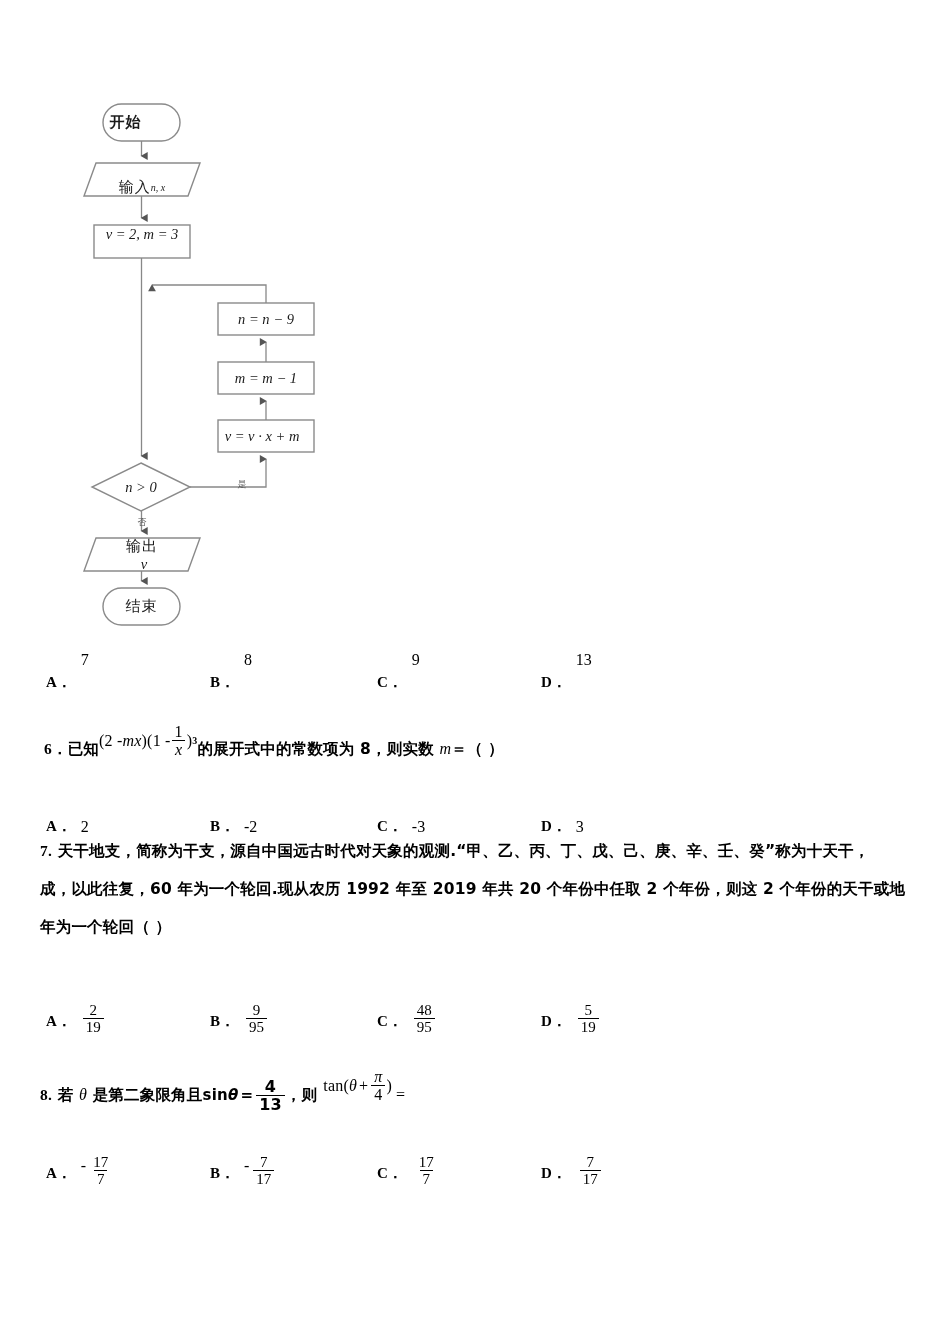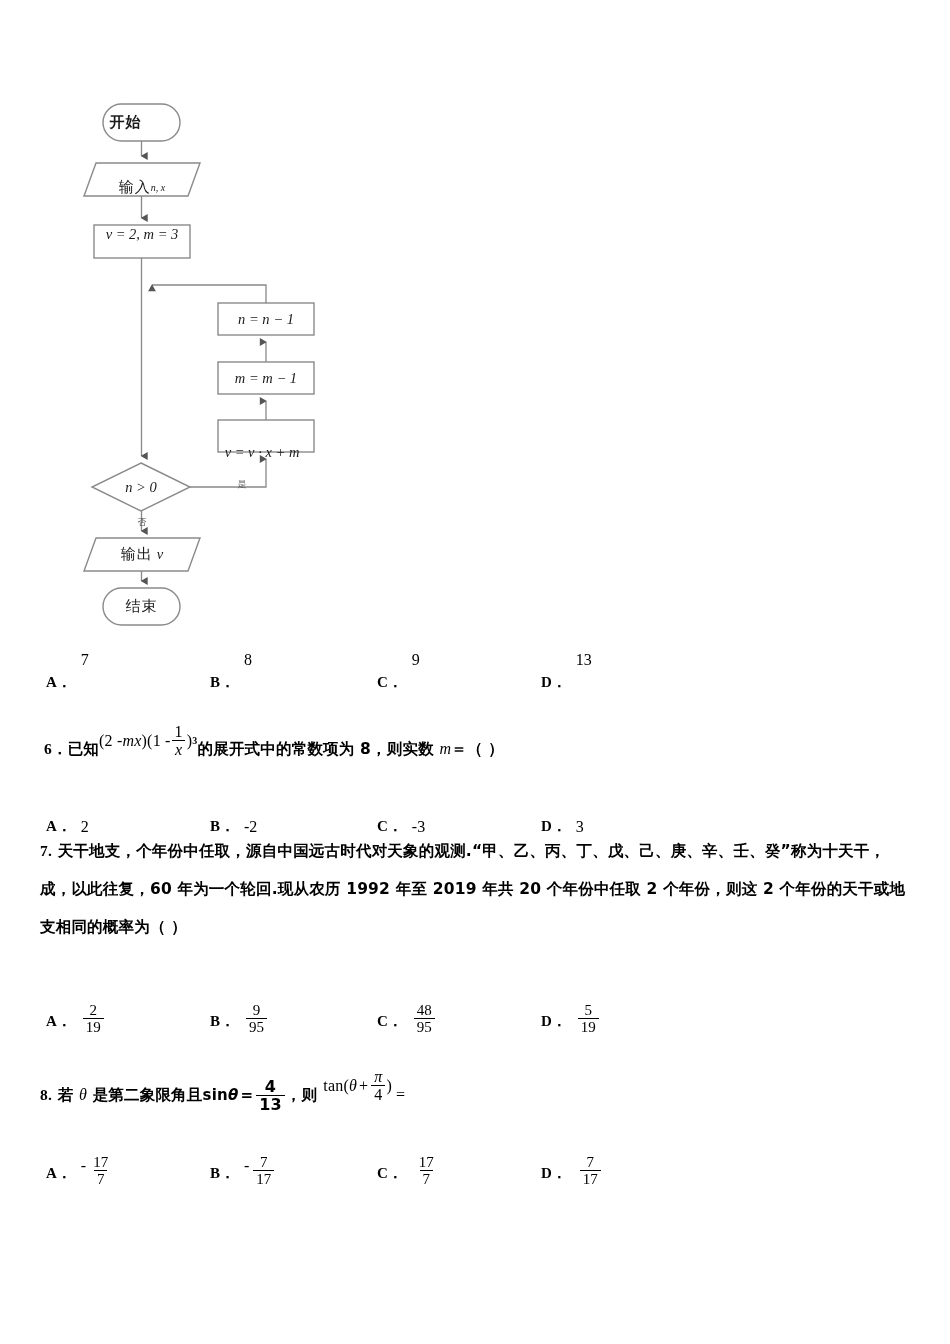--- a/index.html
+++ b/index.html
@@ -212,33 +212,33 @@
   
   <div class="fc-label fc-cn" style="left:87px; top:104px; width:77px; height:37px;font-weight:bold;">开始</div>
 
   <div class="fc-label" style="left:84px; top:163px; width:116px; height:48px;">
     <span class="fc-cn">输入</span>
       <span class="fc-math" style="font-size:10px;">n, x</span>
   </div>
 
   <div class="fc-label fc-math" style="left:94px; top:225px; width:96px; height:18px;">v = 2, m = 3</div>
 
-  <div class="fc-label fc-math" style="left:218px; top:303px; width:96px; height:32px;">n = n − 1</div>
+  <div class="fc-label fc-math" style="left:218px; top:303px; width:96px; height:32px;">n = n − 9</div>
 
   <div class="fc-label fc-math" style="left:218px; top:362px; width:96px; height:32px;">m = m − 1</div>
 
-  <div class="fc-label fc-math" style="left:218px; top:436px; width:88px; height:32px;">v = v · x + m</div>
+  <div class="fc-label fc-math" style="left:218px; top:420px; width:88px; height:32px;">v = v · x + m</div>
 
   <div class="fc-label fc-math" style="left:92px; top:470px; width:98px; height:34px;">n &gt; 0</div>
 
   <div class="fc-label fc-branch" style="left:232px; top:476px; width:20px; height:16px;">是</div>
 
   <div class="fc-label fc-branch" style="left:132px; top:514px; width:20px; height:16px;">否</div>
 
-  <div class="fc-label" style="left:84px; top:538px; width:116px; height:33px;">
+  <div class="fc-label" style="left:84px; top:538px; width:116px; height:33px;flex-direction:column;">
     <span class="fc-cn">输出</span>
       <span class="fc-math" style="margin-left:4px;">v</span>
   </div>
 
   <div class="fc-label fc-cn" style="left:103px; top:588px; width:77px; height:37px;">结束</div>
 </div>
 
 <div class="opts" style="top:653px;">
   <div class="opt" style="left:0px;">
     <span class="opt-letter">A．</span>
@@ -287,24 +287,24 @@
   </div>
   <div class="opt" style="left:495px;">
     <span class="opt-letter">D．</span>
     <span class="opt-val" style="padding-bottom:1px;">3</span>
   </div>
 </div>
 
 <div class="qblock qtext" style="left:40px; top:832px; width:880px;">
   <div>
     <span class="qnum">7.</span>
-    <span>天干地支，个年份中任取，源自中国远古时代对天象的观测.“甲、乙、丙、丁、戊、己、庚、辛、壬、癸”称为十天干，</span>
+    <span>天干地支，简称为干支，源自中国远古时代对天象的观测.“甲、乙、丙、丁、戊、己、庚、辛、壬、癸”称为十天干，</span>
   </div>
   <div>成，以此往复，60 年为一个轮回.现从农历 1992 年至 2019 年共 20 个年份中任取 2 个年份，则这 2 个年份的天干或地</div>
-  <div>支相同的概率为（    ）</div>
+  <div>年为一个轮回（    ）</div>
 </div>
 
 <div class="opts" style="top:993px; height:46px;">
   <div class="opt" style="left:0px; height:46px;">
     <span class="opt-letter" style="padding-bottom:8px;">A．</span>
     <span class="opt-val frac-holder" style="padding-bottom:4px;">
       <span class="frac">
         <span class="num">2</span>
         <span class="den">19</span>
       </span>

